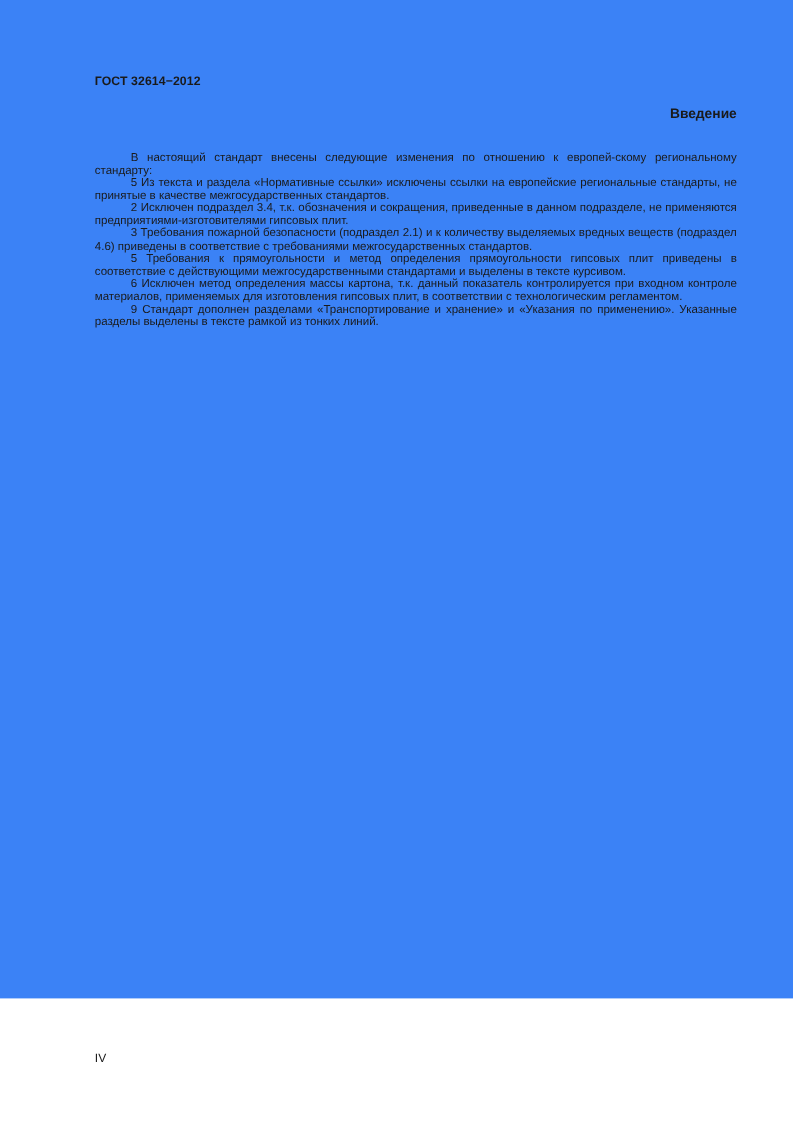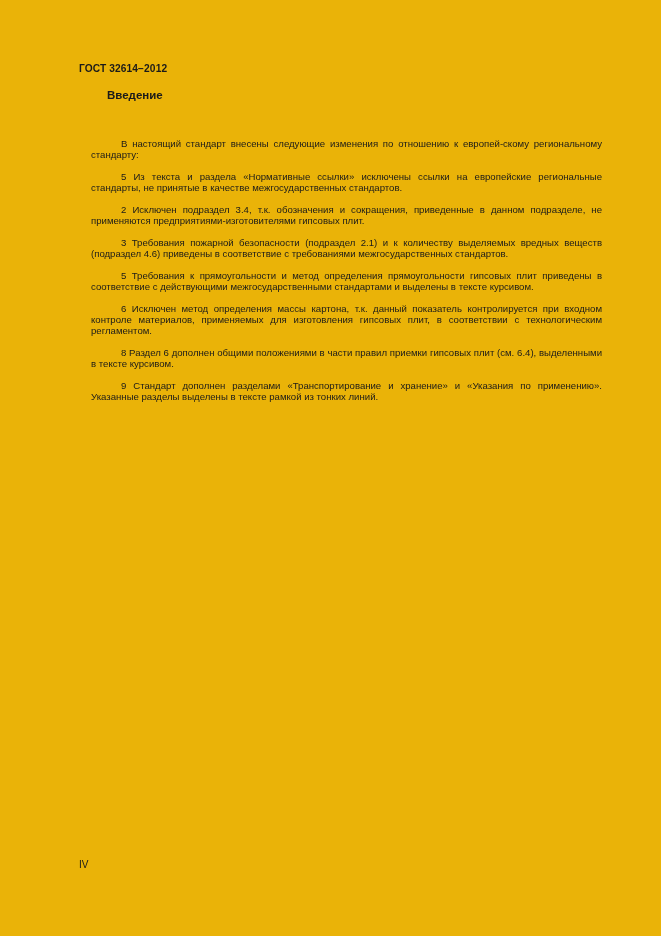--- a/index.html
+++ b/index.html
@@ -11,80 +11,79 @@
       width: 661px;
       height: 936px;
       position: relative;
       overflow: hidden;
       font-family: "Liberation Sans", sans-serif;
       color: #1a1a1a;
     }
     .page {
       position: absolute;
       left: 0; top: 0;
-      width: 661px; height: 936px;
-      background: #eab308;
+      width: 661px; height: 832px;
+      background: #3b82f6;
     }
     .doc-code {
       position: absolute;
       left: 79px;
       top: 63px;
       font-size: 10.2px;
       font-weight: bold;
       letter-spacing: 0.1px;
     }
     .section-title {
       position: absolute;
       left: 79px;
       width: 535px;
       top: 89px;
-      text-align: left;
+      text-align: right;
       font-size: 11.5px;
       font-weight: bold;
       padding-left: 28px;
       box-sizing: border-box;
     }
     .body-text {
       position: absolute;
       left: 79px;
       top: 127px;
       width: 535px;
       font-size: 9.6px;
       line-height: 10.55px;
     }
     .para {
-      margin: 12px;
+      margin: 0;
       text-indent: 30px;
       text-align: justify;
     }
     .para.indent-extra {
       text-indent: 32px;
     }
     .page-number {
       position: absolute;
       left: 79px;
-      top: 859px;
+      top: 877px;
       font-size: 10px;
     }
   </style>
 </head>
 <body>
 
 <div class="page">
 
   <div class="doc-code">ГОСТ 32614−2012</div>
 
   <div class="section-title">Введение</div>
 
   <div class="body-text">
     <p class="para">В настоящий стандарт внесены следующие изменения по отношению к европей-скому региональному стандарту:</p>
     <p class="para">5 Из текста и раздела «Нормативные ссылки» исключены ссылки на европейские региональные стандарты, не принятые в качестве межгосударственных стандартов.</p>
     <p class="para">2 Исключен  подраздел 3.4, т.к. обозначения и сокращения, приведенные в данном подразделе, не применяются предприятиями-изготовителями гипсовых плит.</p>
     <p class="para">3 Требования пожарной безопасности (подраздел 2.1) и к количеству выделяемых вредных веществ (подраздел 4.6) приведены в соответствие с требованиями межгосударственных стандартов.</p>
     <p class="para">5 Требования к прямоугольности и метод определения прямоугольности гипсовых плит приведены в соответствие с действующими межгосударственными стандартами и выделены в тексте курсивом.</p>
     <p class="para">6 Исключен метод определения массы картона, т.к. данный показатель контролируется при входном контроле материалов, применяемых для изготовления гипсовых плит, в соответствии с технологическим регламентом.</p>
-    <p class="para">8 Раздел 6 дополнен общими положениями в части правил приемки гипсовых плит (см. 6.4), выделенными в тексте курсивом.</p>
     <p class="para">9 Стандарт дополнен разделами «Транспортирование и хранение» и «Указания по применению». Указанные разделы выделены в тексте  рамкой из тонких линий.</p>
   </div>
 
   <div class="page-number">IV</div>
 
 </div>
 
 </body></html>

